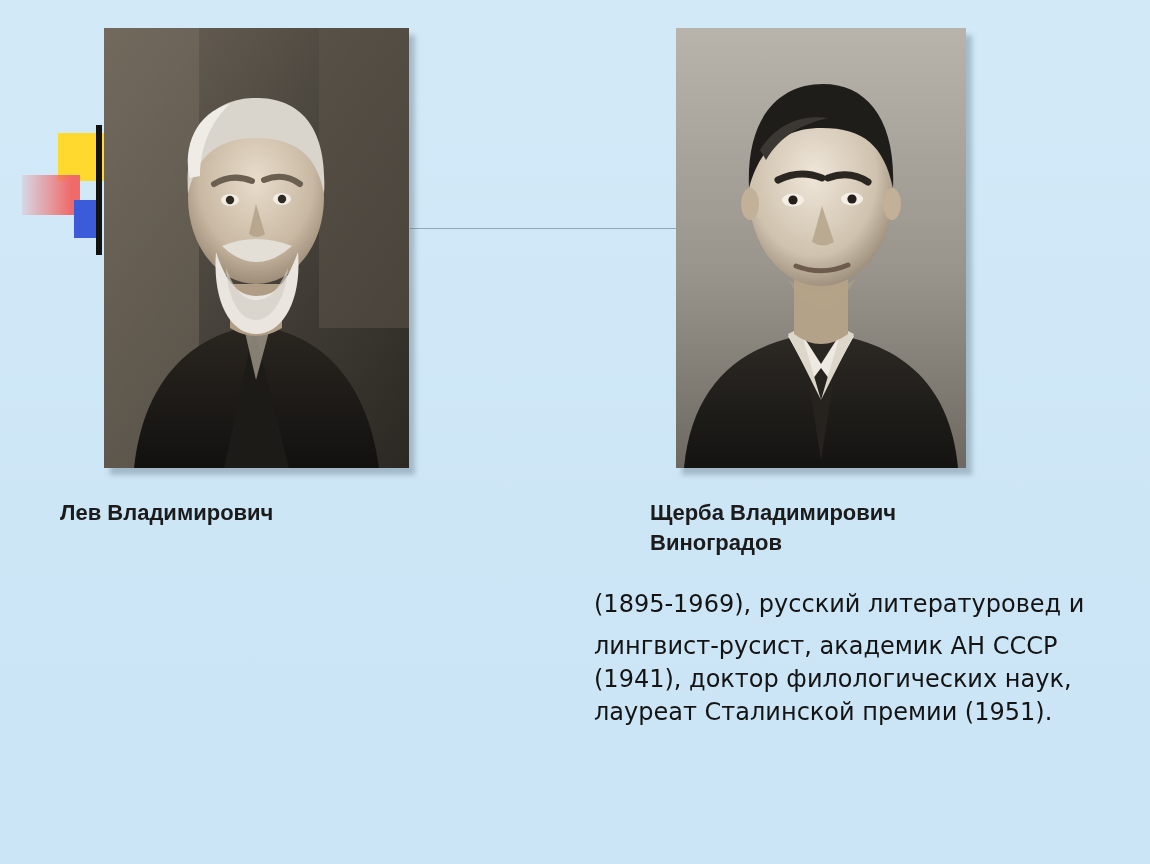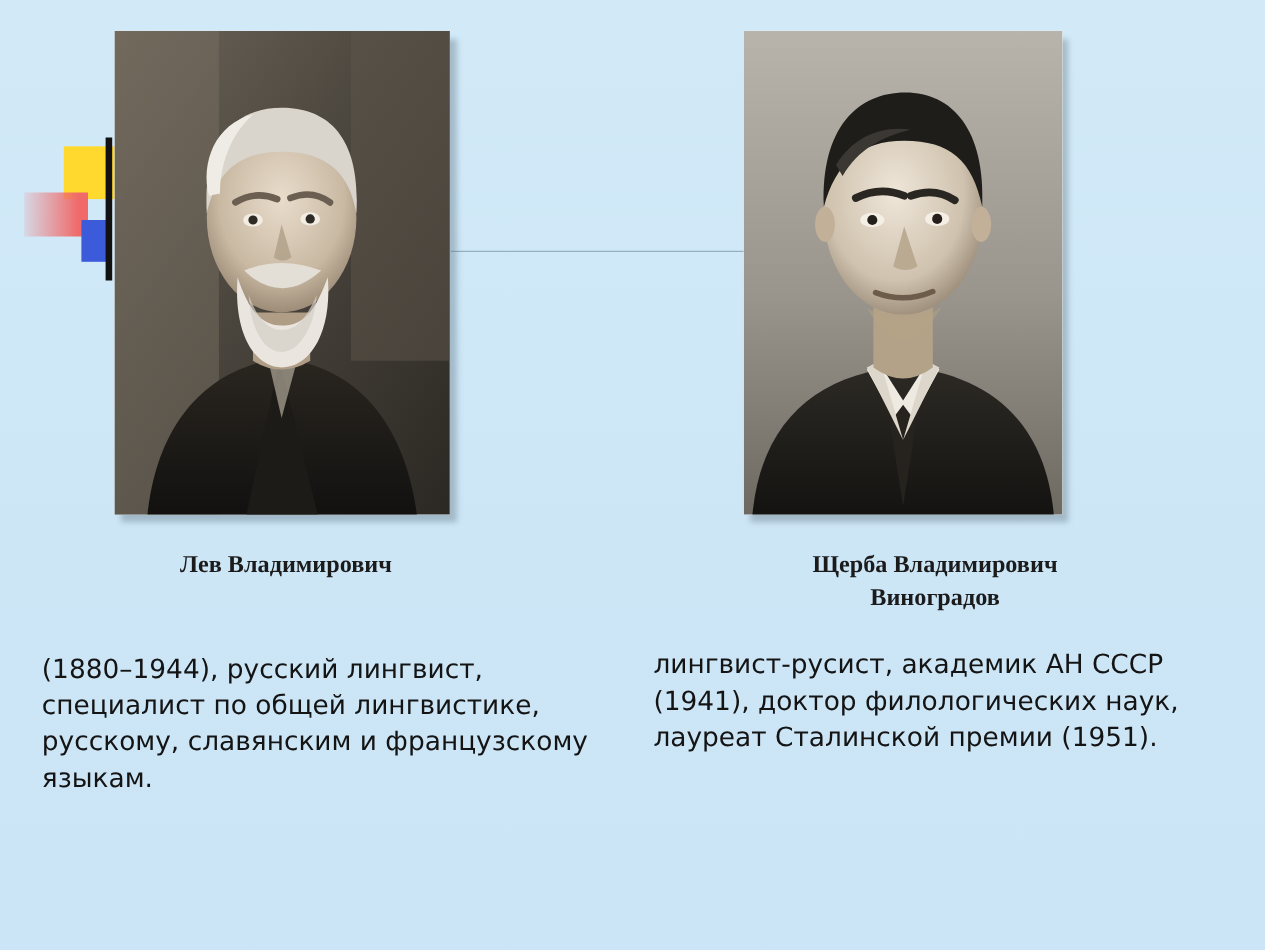--- a/index.html
+++ b/index.html
@@ -92,26 +92,26 @@
     height: 440px;
   }
   .photo svg {
     display: block;
     width: 100%;
     height: 100%;
   }
 
   .caption {
     position: absolute;
-    text-align: center;
+    text-align: left;
     font-weight: bold;
     font-size: 22px;
     line-height: 30px;
     color: #1b1b1b;
-    font-family: Liberation Serif, serif;
+    font-family: Liberation Sans, sans-serif;
   }
   .caption-1 {
     left: 60px;
     top: 498px;
     width: 400px;
   }
   .caption-2 {
     left: 650px;
     top: 498px;
     width: 400px;
@@ -260,19 +260,19 @@
 
   <div class="caption caption-1">
     <div>Лев Владимирович</div>
   </div>
 
   <div class="caption caption-2">
     <div>Щерба Владимирович</div>
     <div>Виноградов</div>
   </div>
 
-  <div class="bio bio-1">(1880–1944), русский лингвист, специалист по общей лингвистике, русскому, славянским и французскому языкам.</div>
 
   <div class="bio bio-2">
+    <span class="lead">(1895-1969),  русский литературовед и</span>
     <span>лингвист-русист, академик АН СССР (1941), доктор филологических наук, лауреат Сталинской премии (1951).</span>
   </div>
 
 </div>
 
 </body></html>

